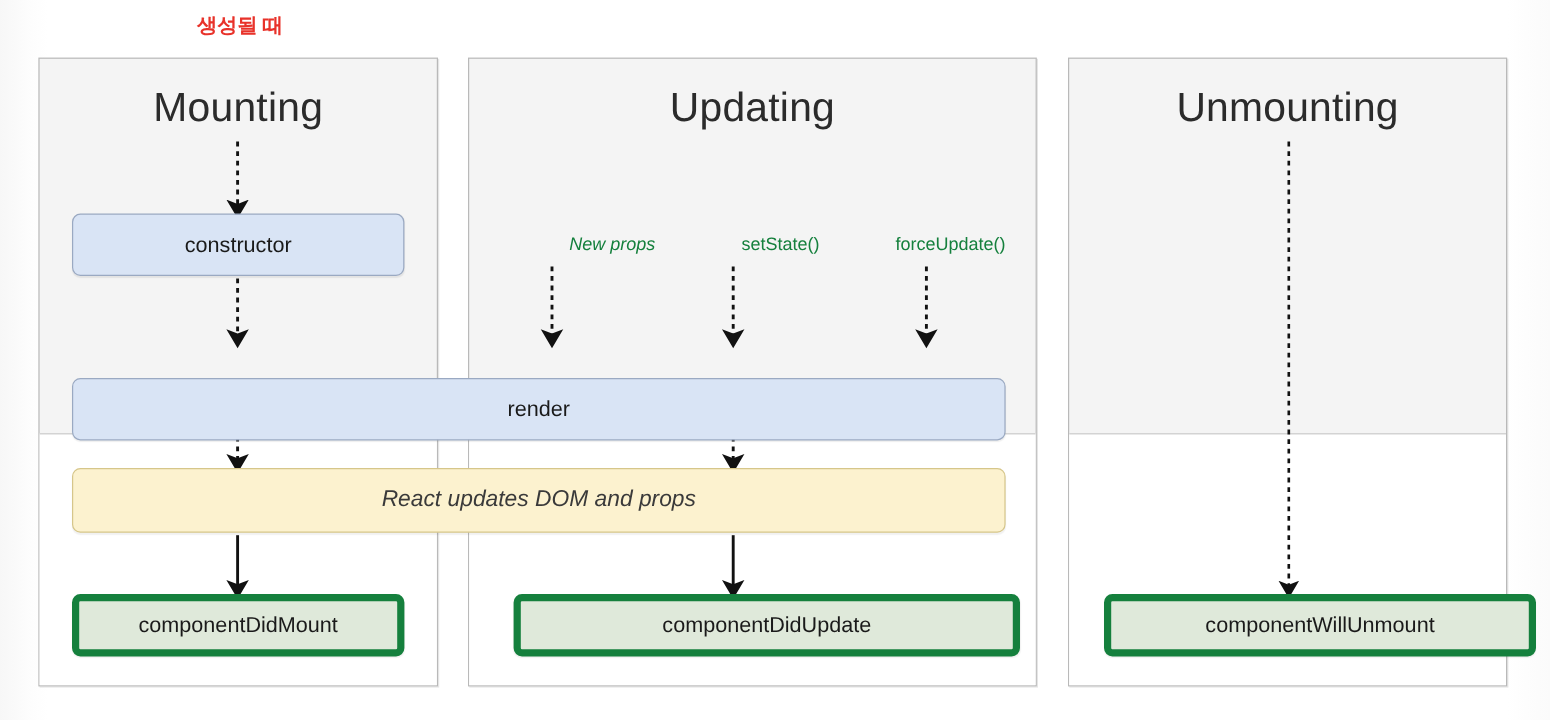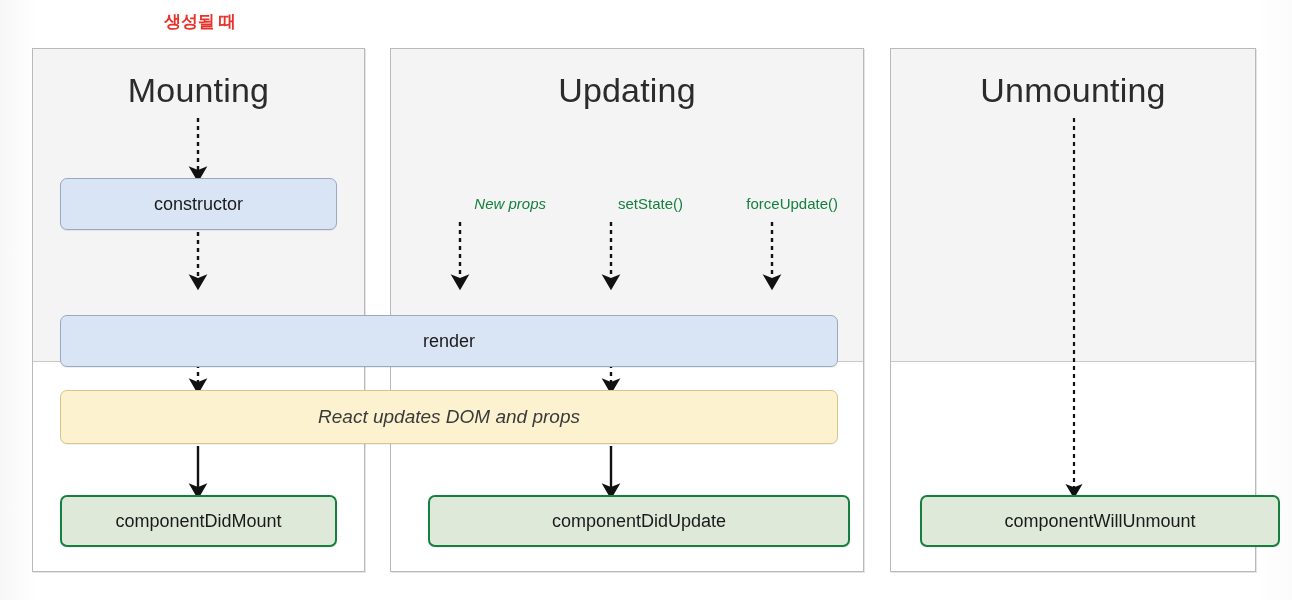--- a/index.html
+++ b/index.html
@@ -101,21 +101,21 @@
     background: #fcf2cf;
     border: 1px solid #d6c68a;
     color: #3a3a3a;
     font-style: italic;
     font-weight: normal;
     font-size: 19px;
     box-shadow: 0 1px 1px rgba(0,0,0,0.06);
   }
   .lc-box.green {
     background: #dfe9da;
-    border: 2px solid #15803d;
+    border: 6px solid #15803d;
     color: #1a1a1a;
     font-weight: normal;
     box-shadow: 0 1px 1px rgba(0,0,0,0.06);
   }
 
   
   .arrow-layer {
     position: absolute;
     inset: 0;
     pointer-events: none;

